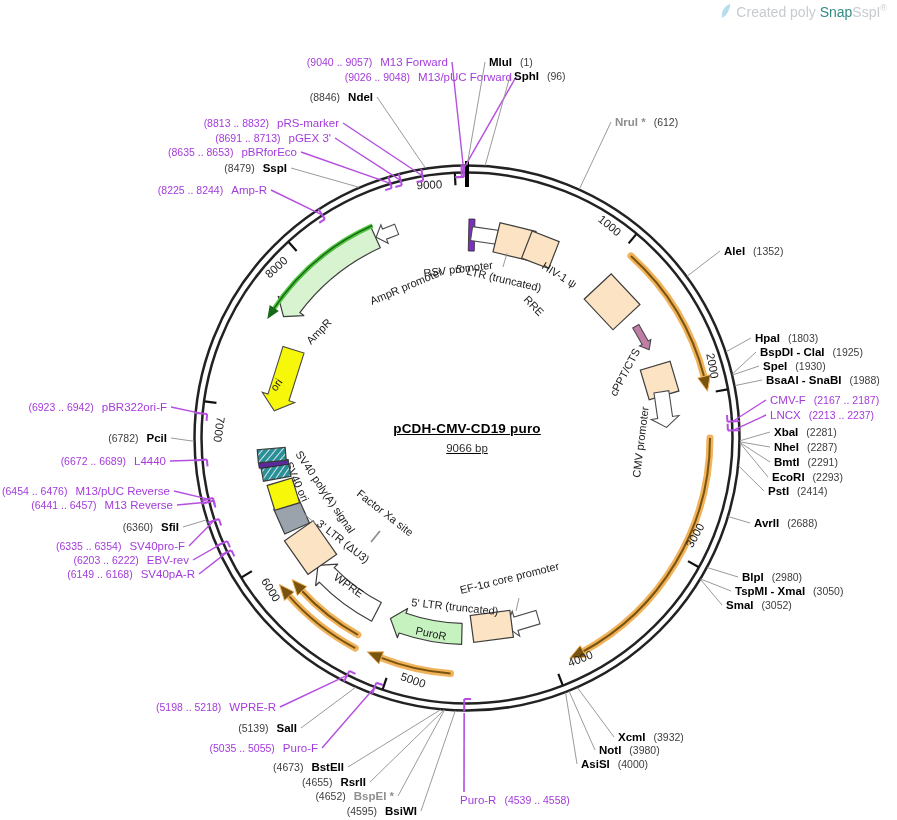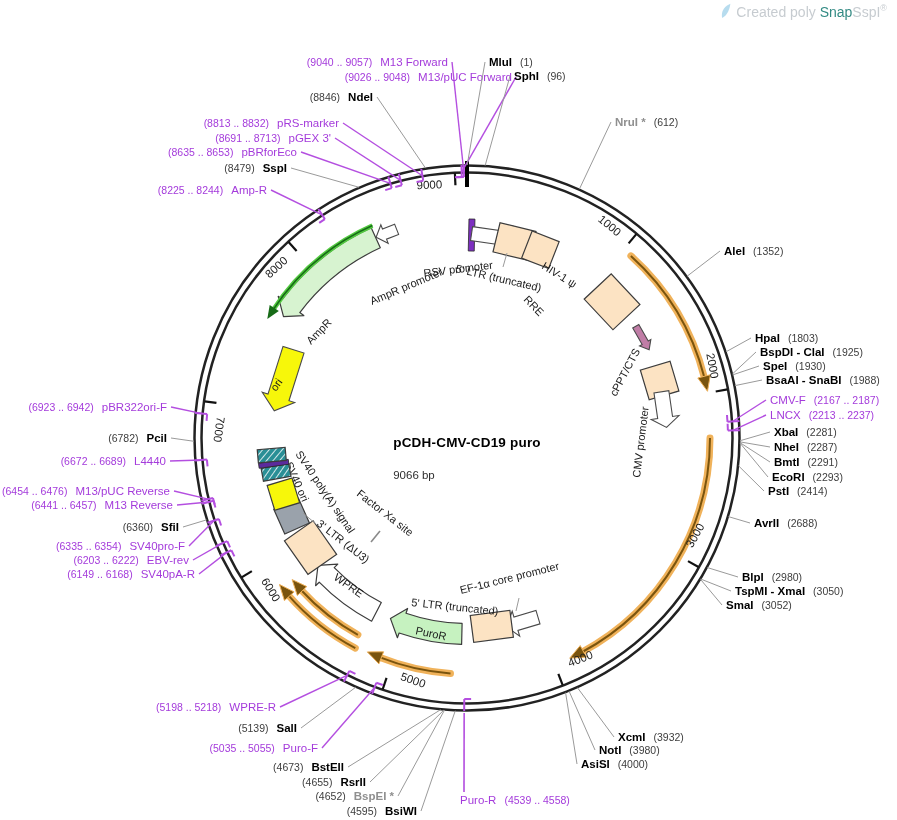--- a/index.html
+++ b/index.html
@@ -4,24 +4,24 @@
 <style>
   html,body{margin:0;padding:0;background:#fff;}
   #stage{position:relative;width:897px;height:820px;background:#fff;overflow:hidden;
          font-family:"Liberation Sans","DejaVu Sans",sans-serif;}
   #map{position:absolute;left:0;top:0;}
   #map text{font-family:"Liberation Sans","DejaVu Sans",sans-serif;}
   .watermark{position:absolute;top:3px;right:10px;font-size:14px;color:#bdc3c8;
              opacity:.85;display:flex;align-items:center;gap:4px;}
   .wm-red{color:#0f766e;}
   .wm-reg{font-size:9px;vertical-align:super;}
-  .center-title{position:absolute;left:467px;top:435px;transform:translateX(-50%);
-                white-space:nowrap;}
+  .center-title{position:absolute;left:467px;top:421px;transform:translateX(-50%);
+                text-align:center;white-space:nowrap;text-decoration:underline;}
   .center-title .t1{font-size:13.5px;font-weight:bold;color:#000;letter-spacing:.2px;}
-  .center-title .t2{font-size:11.5px;color:#2e2e2e;margin-top:19px;}
+  .center-title .t2{font-size:11.5px;color:#2e2e2e;margin-top:6px;}
 </style>
 </head>
 <body>
 
 <div id="stage">
   <svg id="map" width="897" height="820">
       <defs>
         <pattern id="hatchPat" width="5" height="5" patternUnits="userSpaceOnUse" patternTransform="rotate(45)">
           <rect width="5" height="5" fill="#2a8f96"></rect>
           <line x1="0" y1="0" x2="5" y2="0" stroke="#ffffff" stroke-width="1.6"></line>

